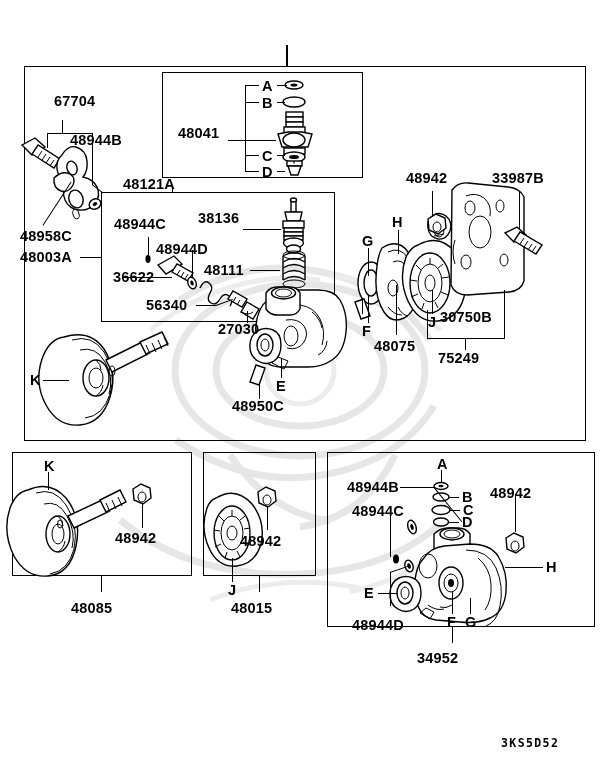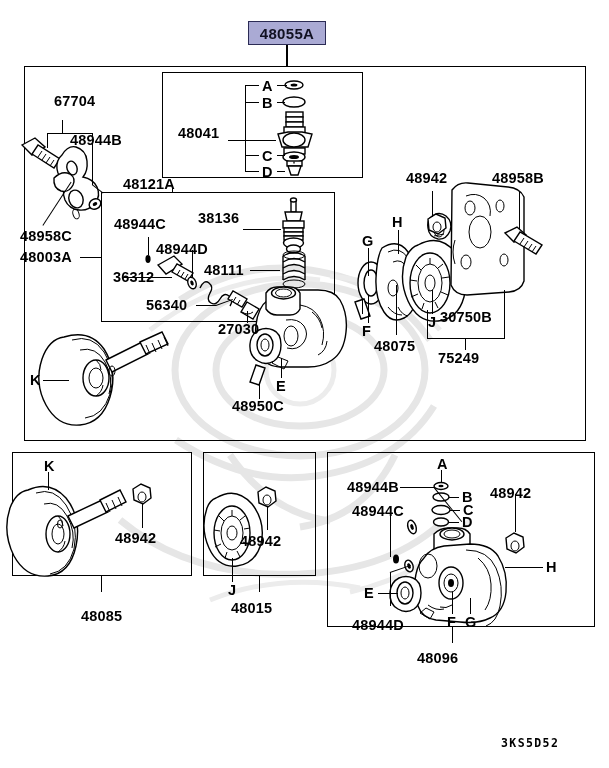--- a/index.html
+++ b/index.html
@@ -117,21 +117,20 @@
     <g fill="none" stroke="#ececec" stroke-width="5">
       <circle cx="300" cy="370" r="34"></circle>
       <path d="M150 330 q80 -62 170 -50"></path>
       <path d="M440 330 q-40 -48 -110 -54"></path>
       <path d="M210 600 q70 -28 150 -12"></path>
       <path d="M470 520 q-40 54 -120 72"></path>
     </g>
   </svg>
 
   <div class="abs" id="title-stem"></div>
-  <div class="abs" id="title-badge">48055A</div>
 
   <div class="abs panel" id="panel-main"></div>
   <div class="abs innerbox" id="box-48041"></div>
   <div class="abs innerbox" id="box-48121"></div>
   <div class="abs panel" id="panel-bl"></div>
   <div class="abs panel" id="panel-bm"></div>
   <div class="abs panel" id="panel-br"></div>
 
   <svg class="art" width="609" height="768">
 
@@ -519,57 +518,57 @@
   <div class="abs ln lnv" style="left:470px; top:598px; width:1.4px; height:16px;"></div>
   <div class="abs ln lnv" style="left:452px; top:627px; width:1.4px; height:16px;"></div>
 
   <div class="abs lbl" style="left:54px; top:94px;">67704</div>
   <div class="abs lbl" style="left:70px; top:133px;">48944B</div>
   <div class="abs lbl" style="left:20px; top:229px;">48958C</div>
   <div class="abs lbl" style="left:20px; top:250px;">48003A</div>
   <div class="abs lbl" style="left:123px; top:177px;">48121A</div>
   <div class="abs lbl" style="left:114px; top:217px;">48944C</div>
   <div class="abs lbl" style="left:156px; top:242px;">48944D</div>
-  <div class="abs lbl" style="left:113px; top:270px;">36312</div>
+  <div class="abs lbl" style="left:113px; top:270px;">36622</div>
   <div class="abs lbl" style="left:146px; top:298px;">56340</div>
   <div class="abs lbl" style="left:204px; top:263px;">48111</div>
   <div class="abs lbl" style="left:218px; top:322px;">27030</div>
   <div class="abs lbl" style="left:178px; top:126px;">48041</div>
   <div class="abs lbl" style="left:198px; top:211px;">38136</div>
   <div class="abs lbl" style="left:232px; top:399px;">48950C</div>
   <div class="abs lbl" style="left:406px; top:171px;">48942</div>
-  <div class="abs lbl" style="left:492px; top:171px;">48958B</div>
+  <div class="abs lbl" style="left:492px; top:171px;">33987B</div>
   <div class="abs lbl" style="left:374px; top:339px;">48075</div>
   <div class="abs lbl" style="left:440px; top:310px;">30750B</div>
   <div class="abs lbl" style="left:438px; top:351px;">75249</div>
 
   <div class="abs callout" style="left:262px; top:79px;">A</div>
   <div class="abs callout" style="left:262px; top:96px;">B</div>
   <div class="abs callout" style="left:262px; top:149px;">C</div>
   <div class="abs callout" style="left:262px; top:165px;">D</div>
   <div class="abs callout" style="left:276px; top:379px;">E</div>
   <div class="abs callout" style="left:362px; top:324px;">F</div>
   <div class="abs callout" style="left:362px; top:234px;">G</div>
   <div class="abs callout" style="left:392px; top:215px;">H</div>
   <div class="abs callout" style="left:428px; top:315px;">J</div>
   <div class="abs callout" style="left:30px; top:373px;">K</div>
 
   <div class="abs callout" style="left:44px; top:459px;">K</div>
   <div class="abs lbl" style="left:115px; top:531px;">48942</div>
-  <div class="abs lbl" style="left:81px; top:601px;margin-top:8px;">48085</div>
+  <div class="abs lbl" style="left:71px; top:601px;">48085</div>
 
   <div class="abs callout" style="left:228px; top:583px;">J</div>
   <div class="abs lbl" style="left:240px; top:534px;">48942</div>
   <div class="abs lbl" style="left:231px; top:601px;">48015</div>
 
   <div class="abs lbl" style="left:347px; top:480px;">48944B</div>
   <div class="abs lbl" style="left:352px; top:504px;">48944C</div>
   <div class="abs lbl" style="left:352px; top:618px;">48944D</div>
   <div class="abs lbl" style="left:490px; top:486px;">48942</div>
-  <div class="abs lbl" style="left:417px; top:651px;">48096</div>
+  <div class="abs lbl" style="left:417px; top:651px;">34952</div>
 
   <div class="abs callout" style="left:437px; top:457px;">A</div>
   <div class="abs callout" style="left:462px; top:490px;">B</div>
   <div class="abs callout" style="left:463px; top:503px;">C</div>
   <div class="abs callout" style="left:462px; top:515px;">D</div>
   <div class="abs callout" style="left:364px; top:586px;">E</div>
   <div class="abs callout" style="left:447px; top:615px;">F</div>
   <div class="abs callout" style="left:465px; top:615px;">G</div>
   <div class="abs callout" style="left:546px; top:560px;">H</div>
 

